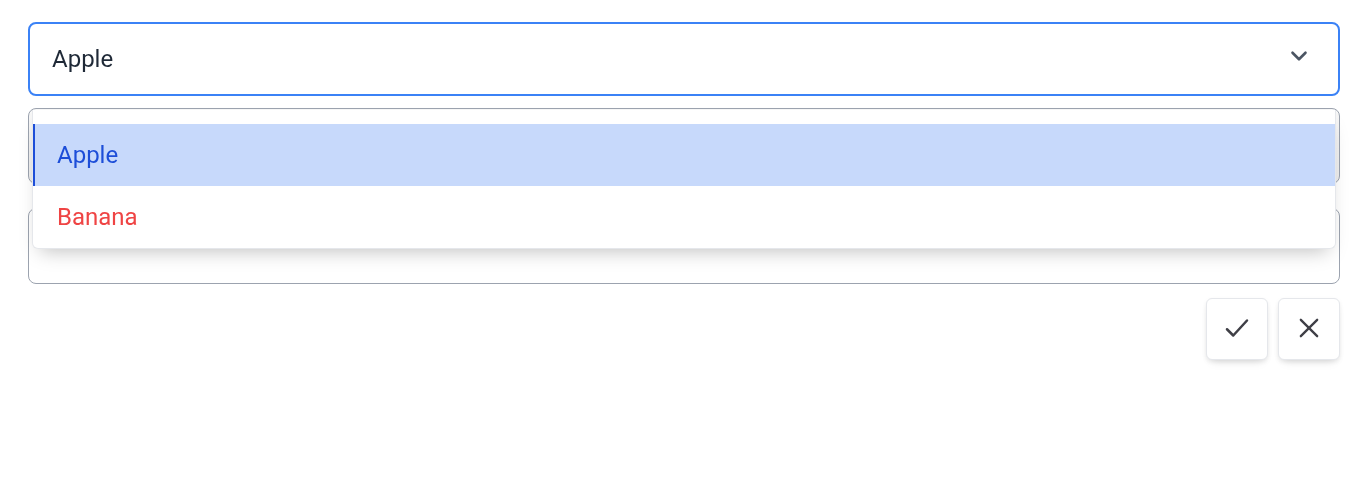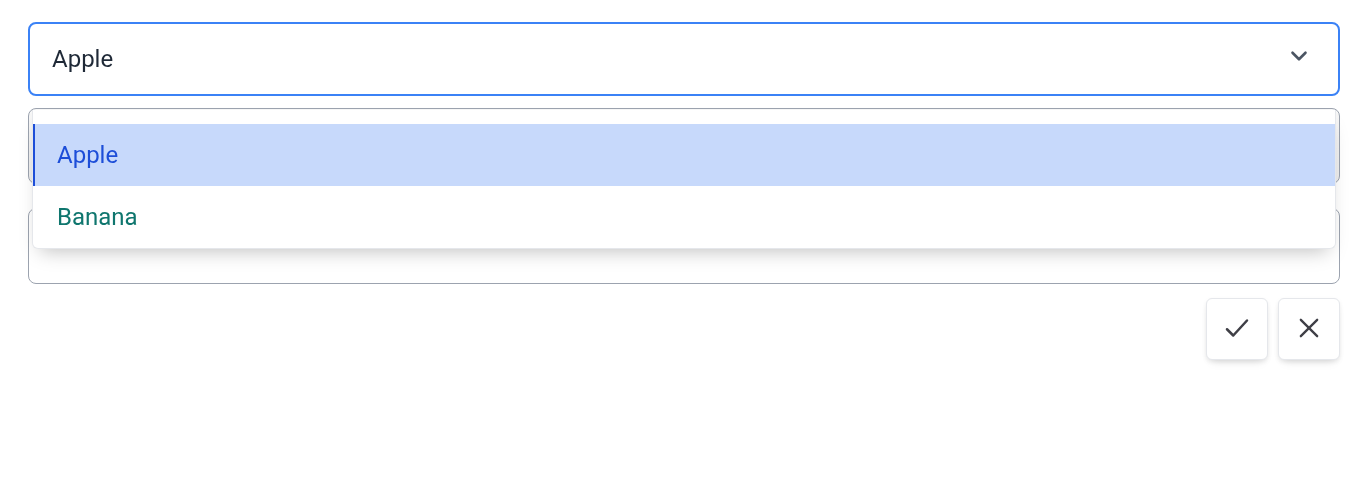--- a/index.html
+++ b/index.html
@@ -53,21 +53,21 @@
       box-shadow: 0 10px 18px -8px rgba(0,0,0,0.25);
       z-index: 50;
       padding-top: 14px;
     }
     .option {
       height: 62px;
       display: flex;
       align-items: center;
       padding: 0 24px;
       font-size: 24px;
-      color: #0f766e;
+      color: #ef4444;
       cursor: pointer;
     }
     .option.selected {
       background: #c7d9fb;
       color: #1d4ed8;
       border-left: 2px solid #1d4ed8;
       padding-left: 22px;
     }
 
     

